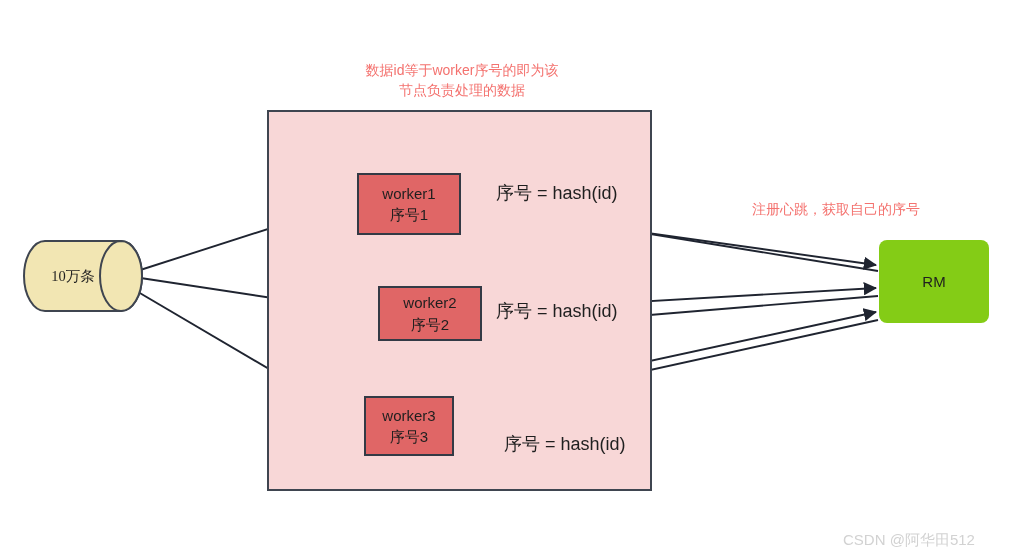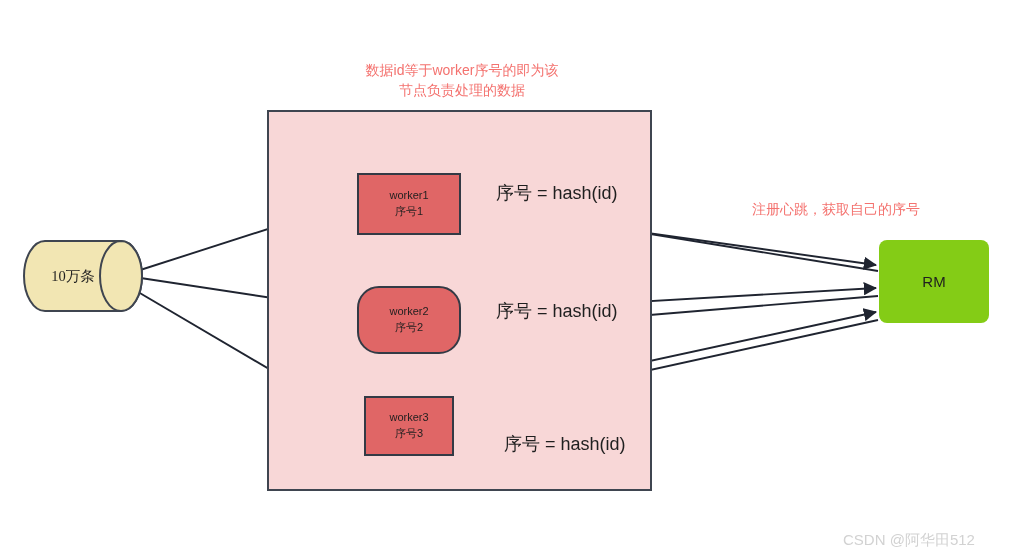--- a/index.html
+++ b/index.html
@@ -40,26 +40,26 @@
   .worker {
     position: absolute;
     background: #e06666;
     border: 2px solid #333a45;
     box-sizing: border-box;
     display: flex;
     flex-direction: column;
     align-items: center;
     justify-content: center;
     color: #1f1f1f;
-    font-size: 11px;
+    font-size: 15px;
     line-height: 1.42;
   }
   .worker .ln { white-space: nowrap; }
   #worker-1 { left: 357px; top: 173px; width: 104px; height: 62px; }
-  #worker-2 { left: 357px; top: 286px; width: 104px; height: 68px; border-radius: 22px; }
+  #worker-2 { left: 378px; top: 286px; width: 104px; height: 55px; }
   #worker-3 { left: 364px; top: 396px; width: 90px; height: 60px; }
 
   
   #rm-node {
     position: absolute;
     left: 879px;
     top: 240px;
     width: 110px;
     height: 83px;
     background: #84cc16;

